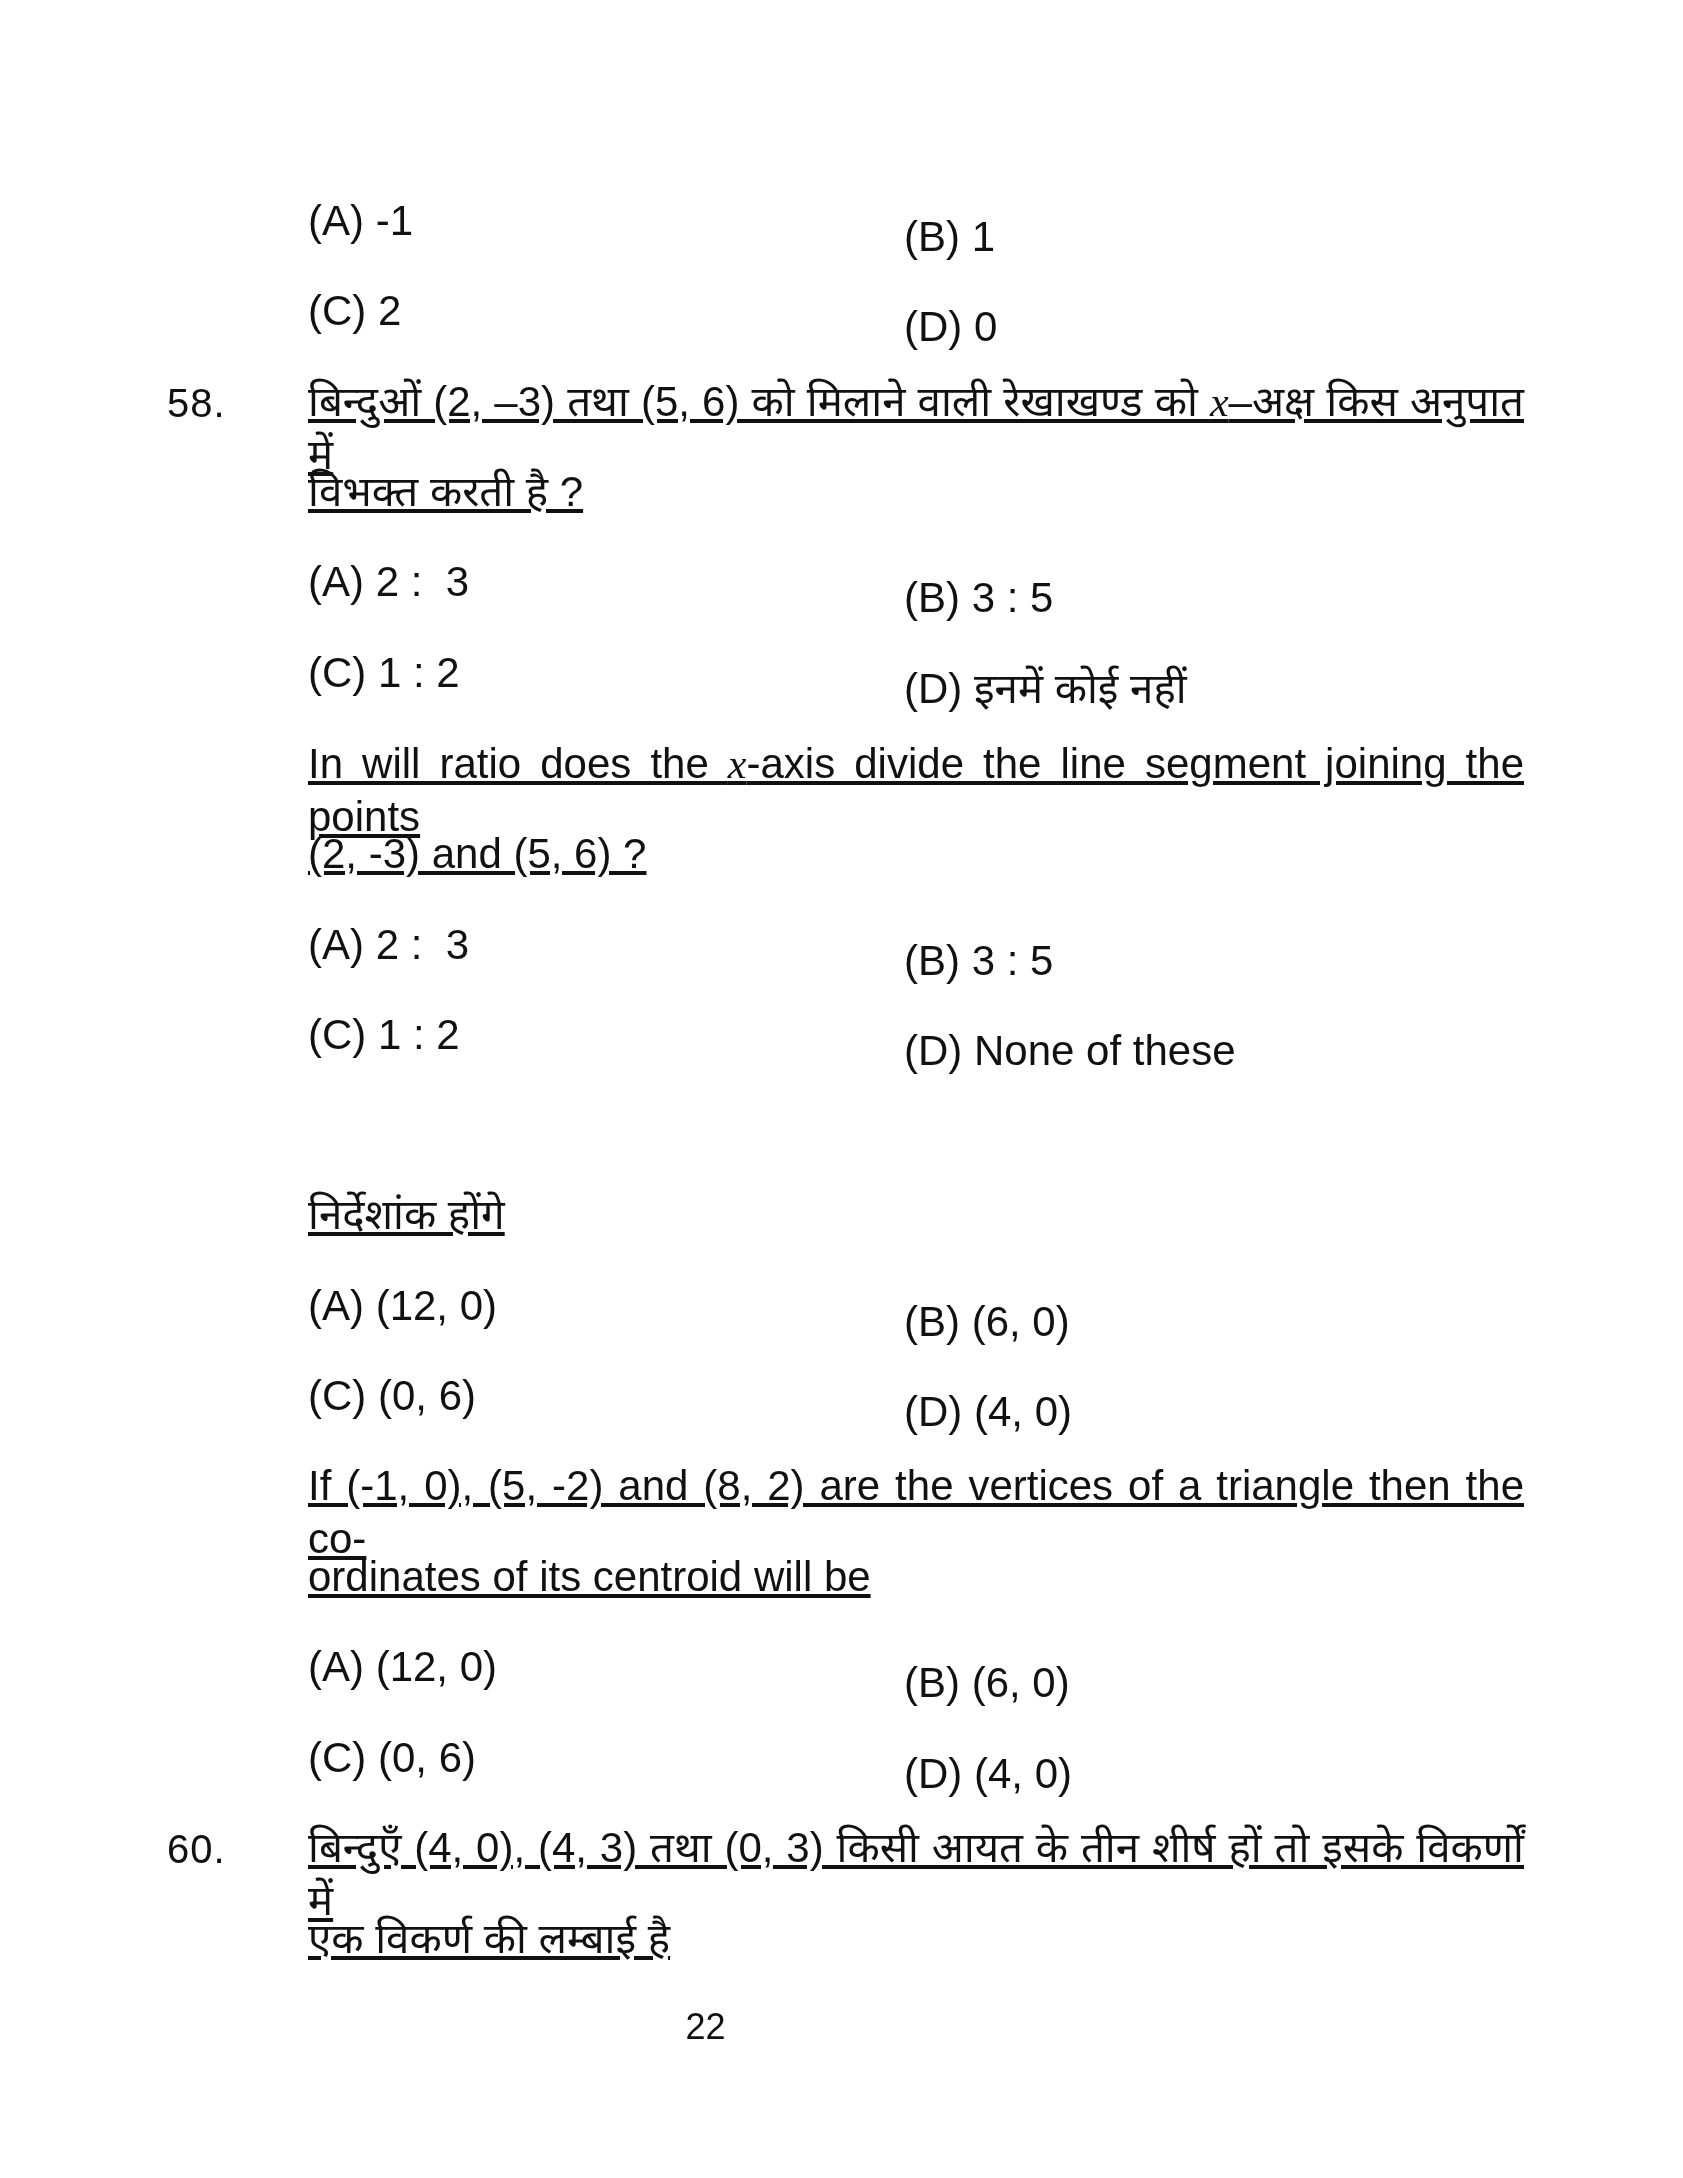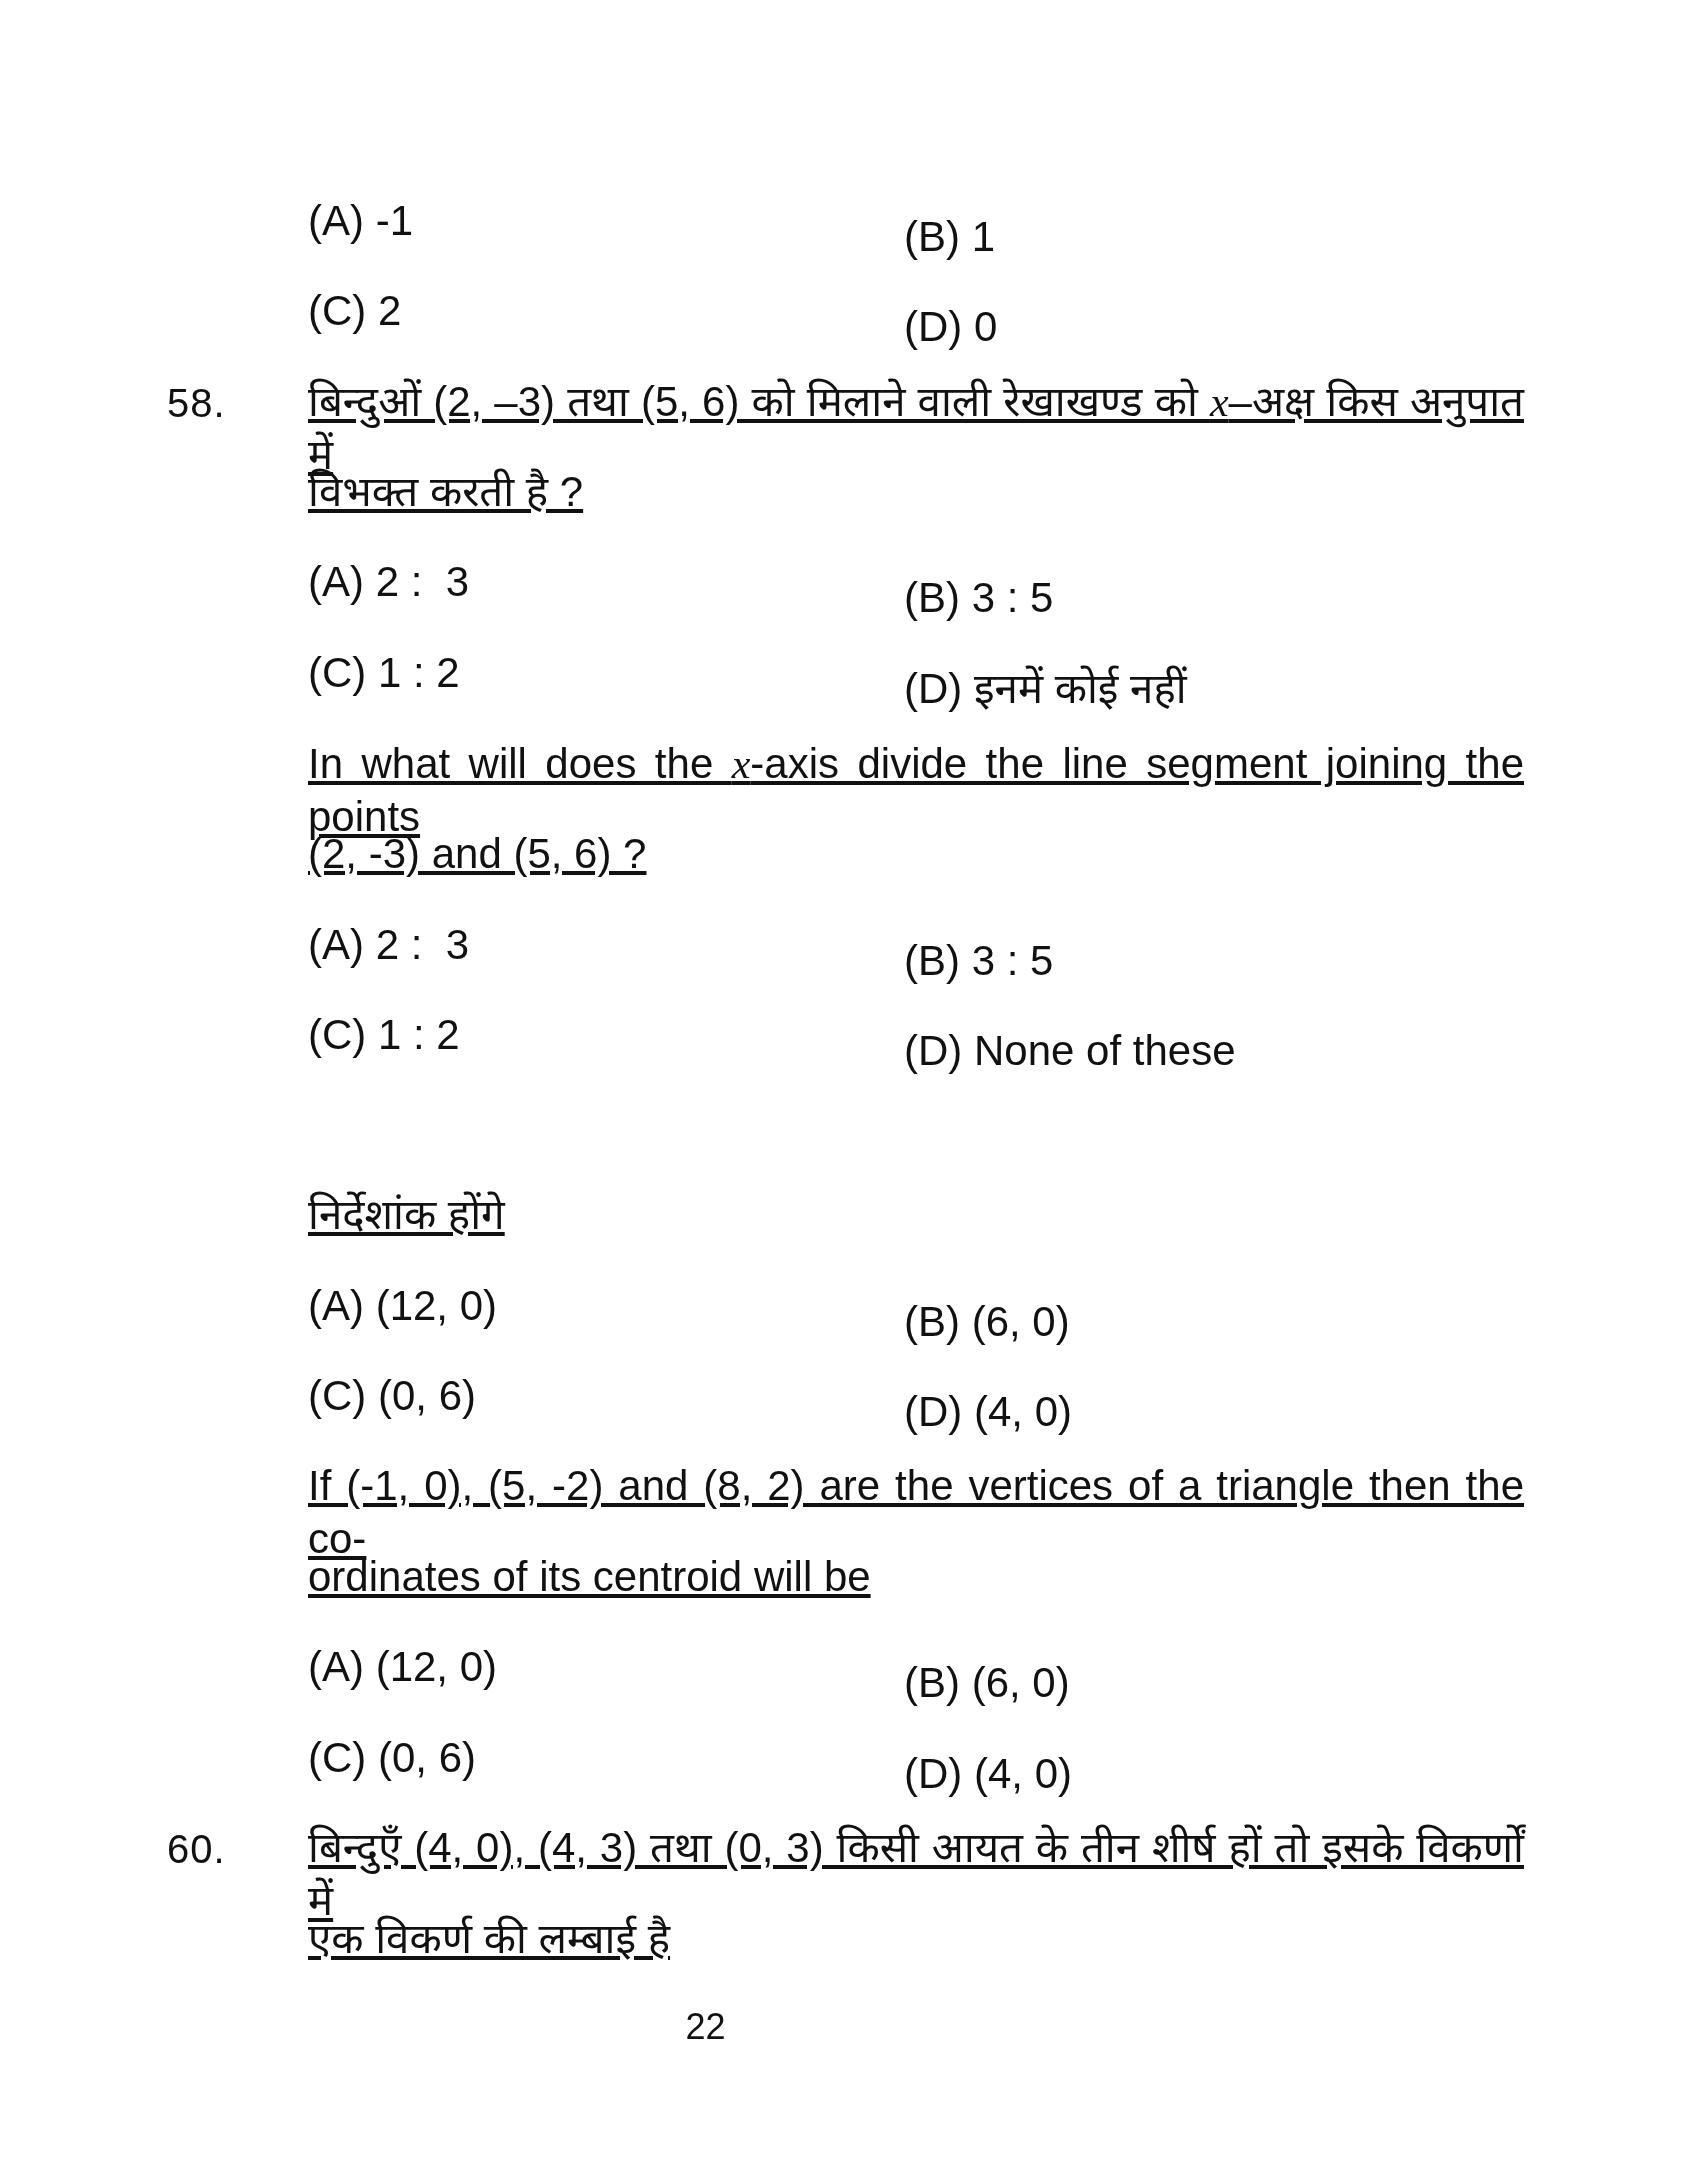--- a/index.html
+++ b/index.html
@@ -43,21 +43,21 @@
   <div class="line" style="top:556px">
     <span class="opt c1">(A) 2 :  3</span>
     <span class="opt c2">(B) 3 : 5</span>
   </div>
   <div class="line" style="top:647px">
     <span class="opt c1">(C) 1 : 2</span>
     <span class="opt c2">(D) इनमें कोई नहीं</span>
   </div>
 
   <div class="line" style="top:738px">
-    <span class="qtext just"><span>In what will does the </span><span class="mx">x</span><span>-axis divide the line segment joining the points</span></span>
+    <span class="qtext just"><span>In will ratio does the </span><span class="mx">x</span><span>-axis divide the line segment joining the points</span></span>
   </div>
   <div class="line" style="top:828px">
     <span class="qtext">(2, -3) and (5, 6) ?</span>
   </div>
   <div class="line" style="top:919px">
     <span class="opt c1">(A) 2 :  3</span>
     <span class="opt c2">(B) 3 : 5</span>
   </div>
   <div class="line" style="top:1009px">
     <span class="opt c1">(C) 1 : 2</span>

